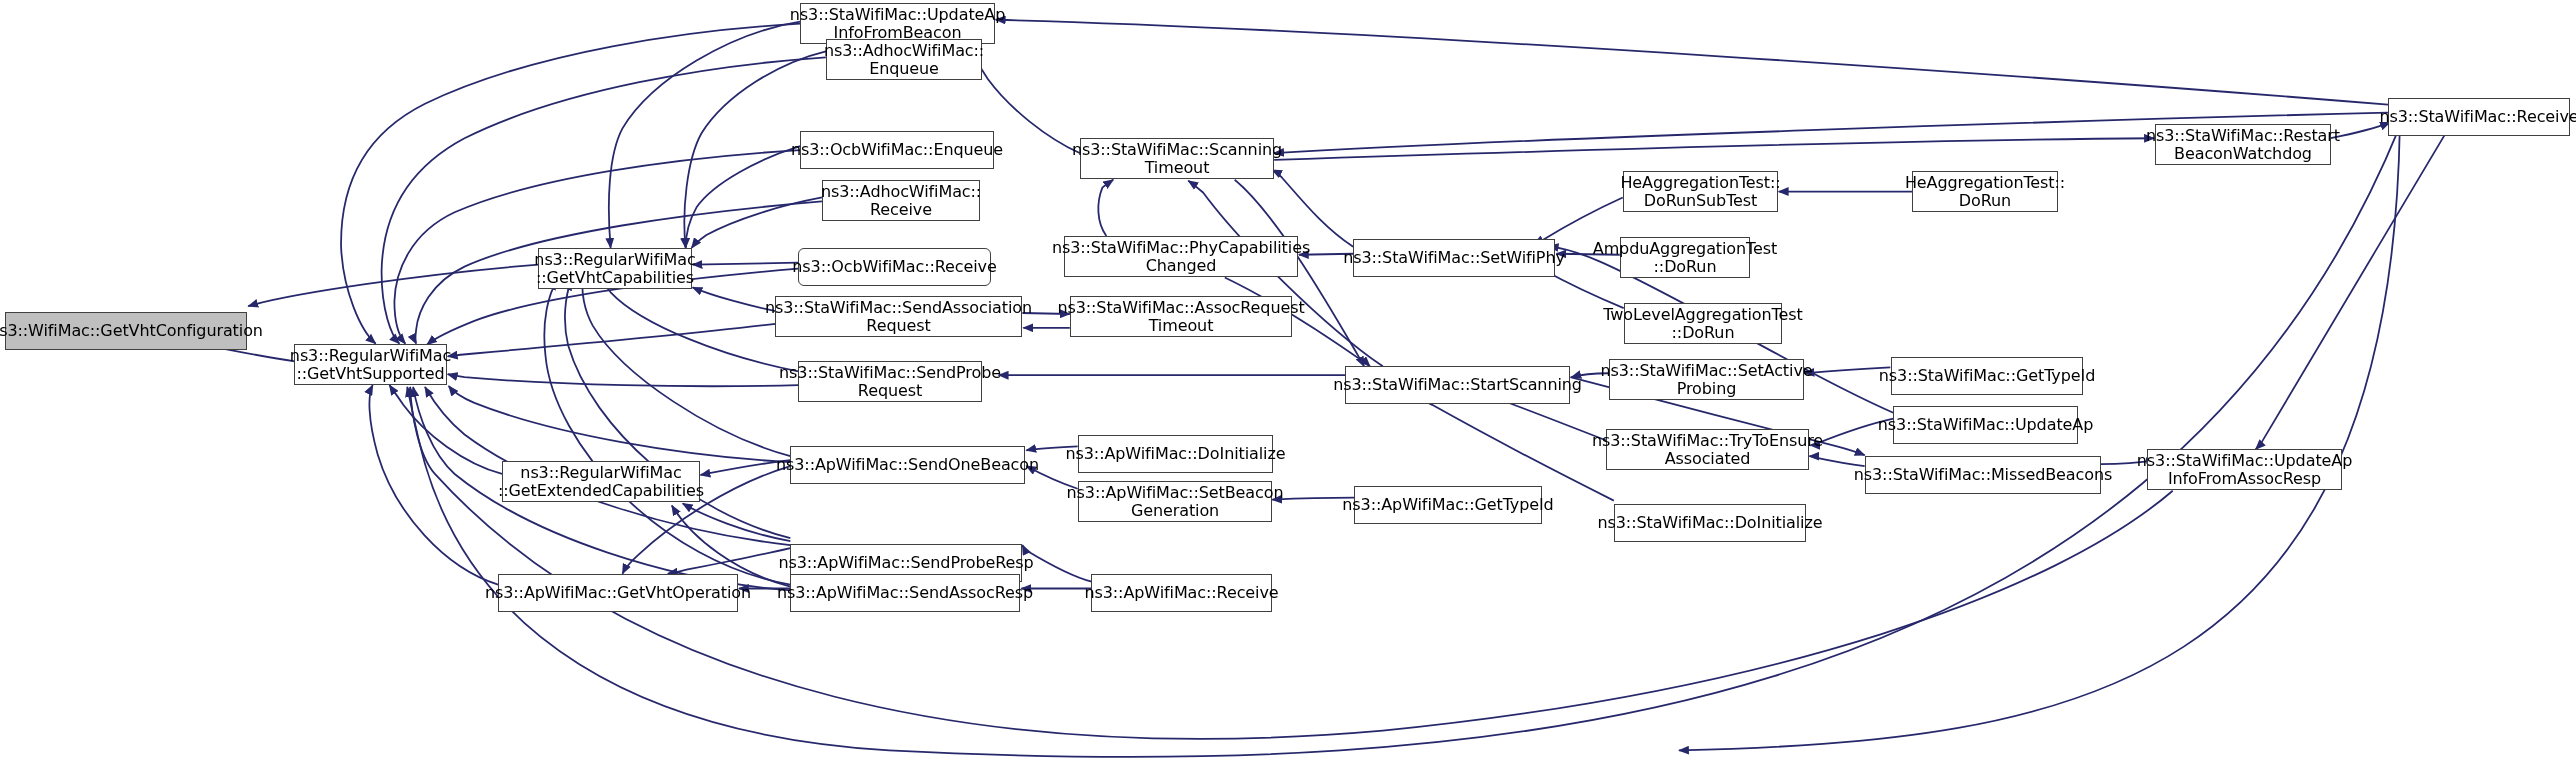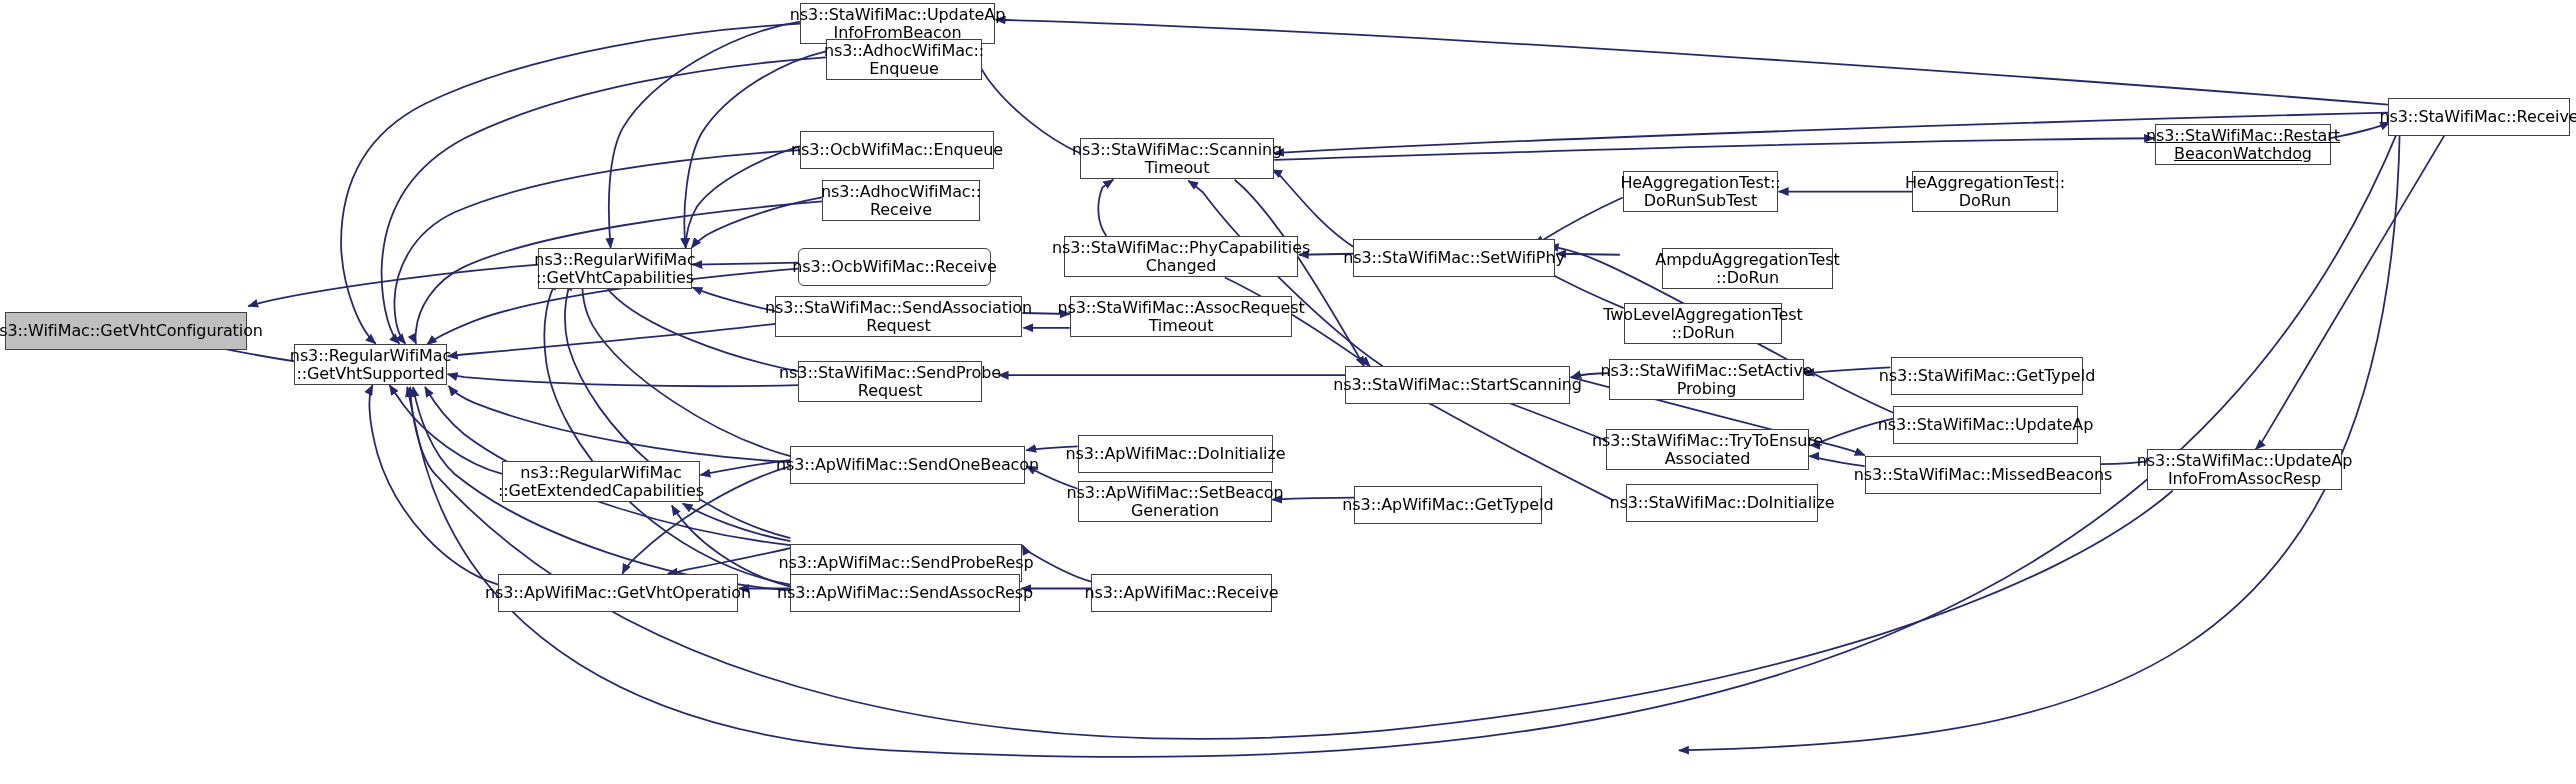--- a/index.html
+++ b/index.html
@@ -146,34 +146,34 @@
 Timeout</div>
       <div class="node" style="left: 1078px; top: 435px; width: 195px; height: 30px;">ns3::ApWifiMac::DoInitialize</div>
       <div class="node" style="left: 1078px; top: 481px; width: 194px; height: 41px;">ns3::ApWifiMac::SetBeacon
 Generation</div>
       <div class="node" style="left: 1091px; top: 574px; width: 181px; height: 30px;">ns3::ApWifiMac::Receive</div>
       <div class="node" style="left: 1353px; top: 239px; width: 202px; height: 30px;">ns3::StaWifiMac::SetWifiPhy</div>
       <div class="node" style="left: 1345px; top: 366px; width: 225px; height: 30px;">ns3::StaWifiMac::StartScanning</div>
       <div class="node" style="left: 1354px; top: 486px; width: 188px; height: 30px;">ns3::ApWifiMac::GetTypeId</div>
       <div class="node" style="left: 1623px; top: 171px; width: 155px; height: 41px;">HeAggregationTest::
 DoRunSubTest</div>
-      <div class="node" style="left: 1620px; top: 248px; width: 171px; height: 41px; margin-left: 42px;">AmpduAggregationTest
+      <div class="node" style="left: 1620px; top: 237px; width: 130px; height: 41px;">AmpduAggregationTest
 ::DoRun</div>
       <div class="node" style="left: 1624px; top: 303px; width: 158px; height: 41px;">TwoLevelAggregationTest
 ::DoRun</div>
       <div class="node" style="left: 1609px; top: 359px; width: 195px; height: 41px;">ns3::StaWifiMac::SetActive
 Probing</div>
       <div class="node" style="left: 1606px; top: 429px; width: 203px; height: 41px;">ns3::StaWifiMac::TryToEnsure
 Associated</div>
-      <div class="node" style="left: 1614px; top: 484px; width: 192px; height: 36px; margin-left: 12px;">ns3::StaWifiMac::DoInitialize</div>
+      <div class="node" style="left: 1614px; top: 504px; width: 192px; height: 36px;">ns3::StaWifiMac::DoInitialize</div>
       <div class="node" style="left: 1912px; top: 171px; width: 146px; height: 41px;">HeAggregationTest::
 DoRun</div>
       <div class="node" style="left: 1891px; top: 357px; width: 192px; height: 23px;">ns3::StaWifiMac::GetTypeId</div>
       <div class="node" style="left: 1893px; top: 406px; width: 185px; height: 30px;">ns3::StaWifiMac::UpdateAp</div>
       <div class="node" style="left: 1865px; top: 456px; width: 236px; height: 30px;">ns3::StaWifiMac::MissedBeacons</div>
-      <div class="node" style="left: 2155px; top: 124px; width: 176px; height: 41px; text-decoration: underline;">ns3::StaWifiMac::Restart
+      <div class="node" style="left: 2155px; top: 124px; width: 176px; height: 41px;">ns3::StaWifiMac::Restart
 BeaconWatchdog</div>
       <div class="node" style="left: 2147px; top: 449px; width: 195px; height: 41px;">ns3::StaWifiMac::UpdateAp
 InfoFromAssocResp</div>
       <div class="node" style="left: 2388px; top: 98px; width: 182px; height: 30px;">ns3::StaWifiMac::Receive</div>
     </div>
 </div>
 
 
 </body></html>

